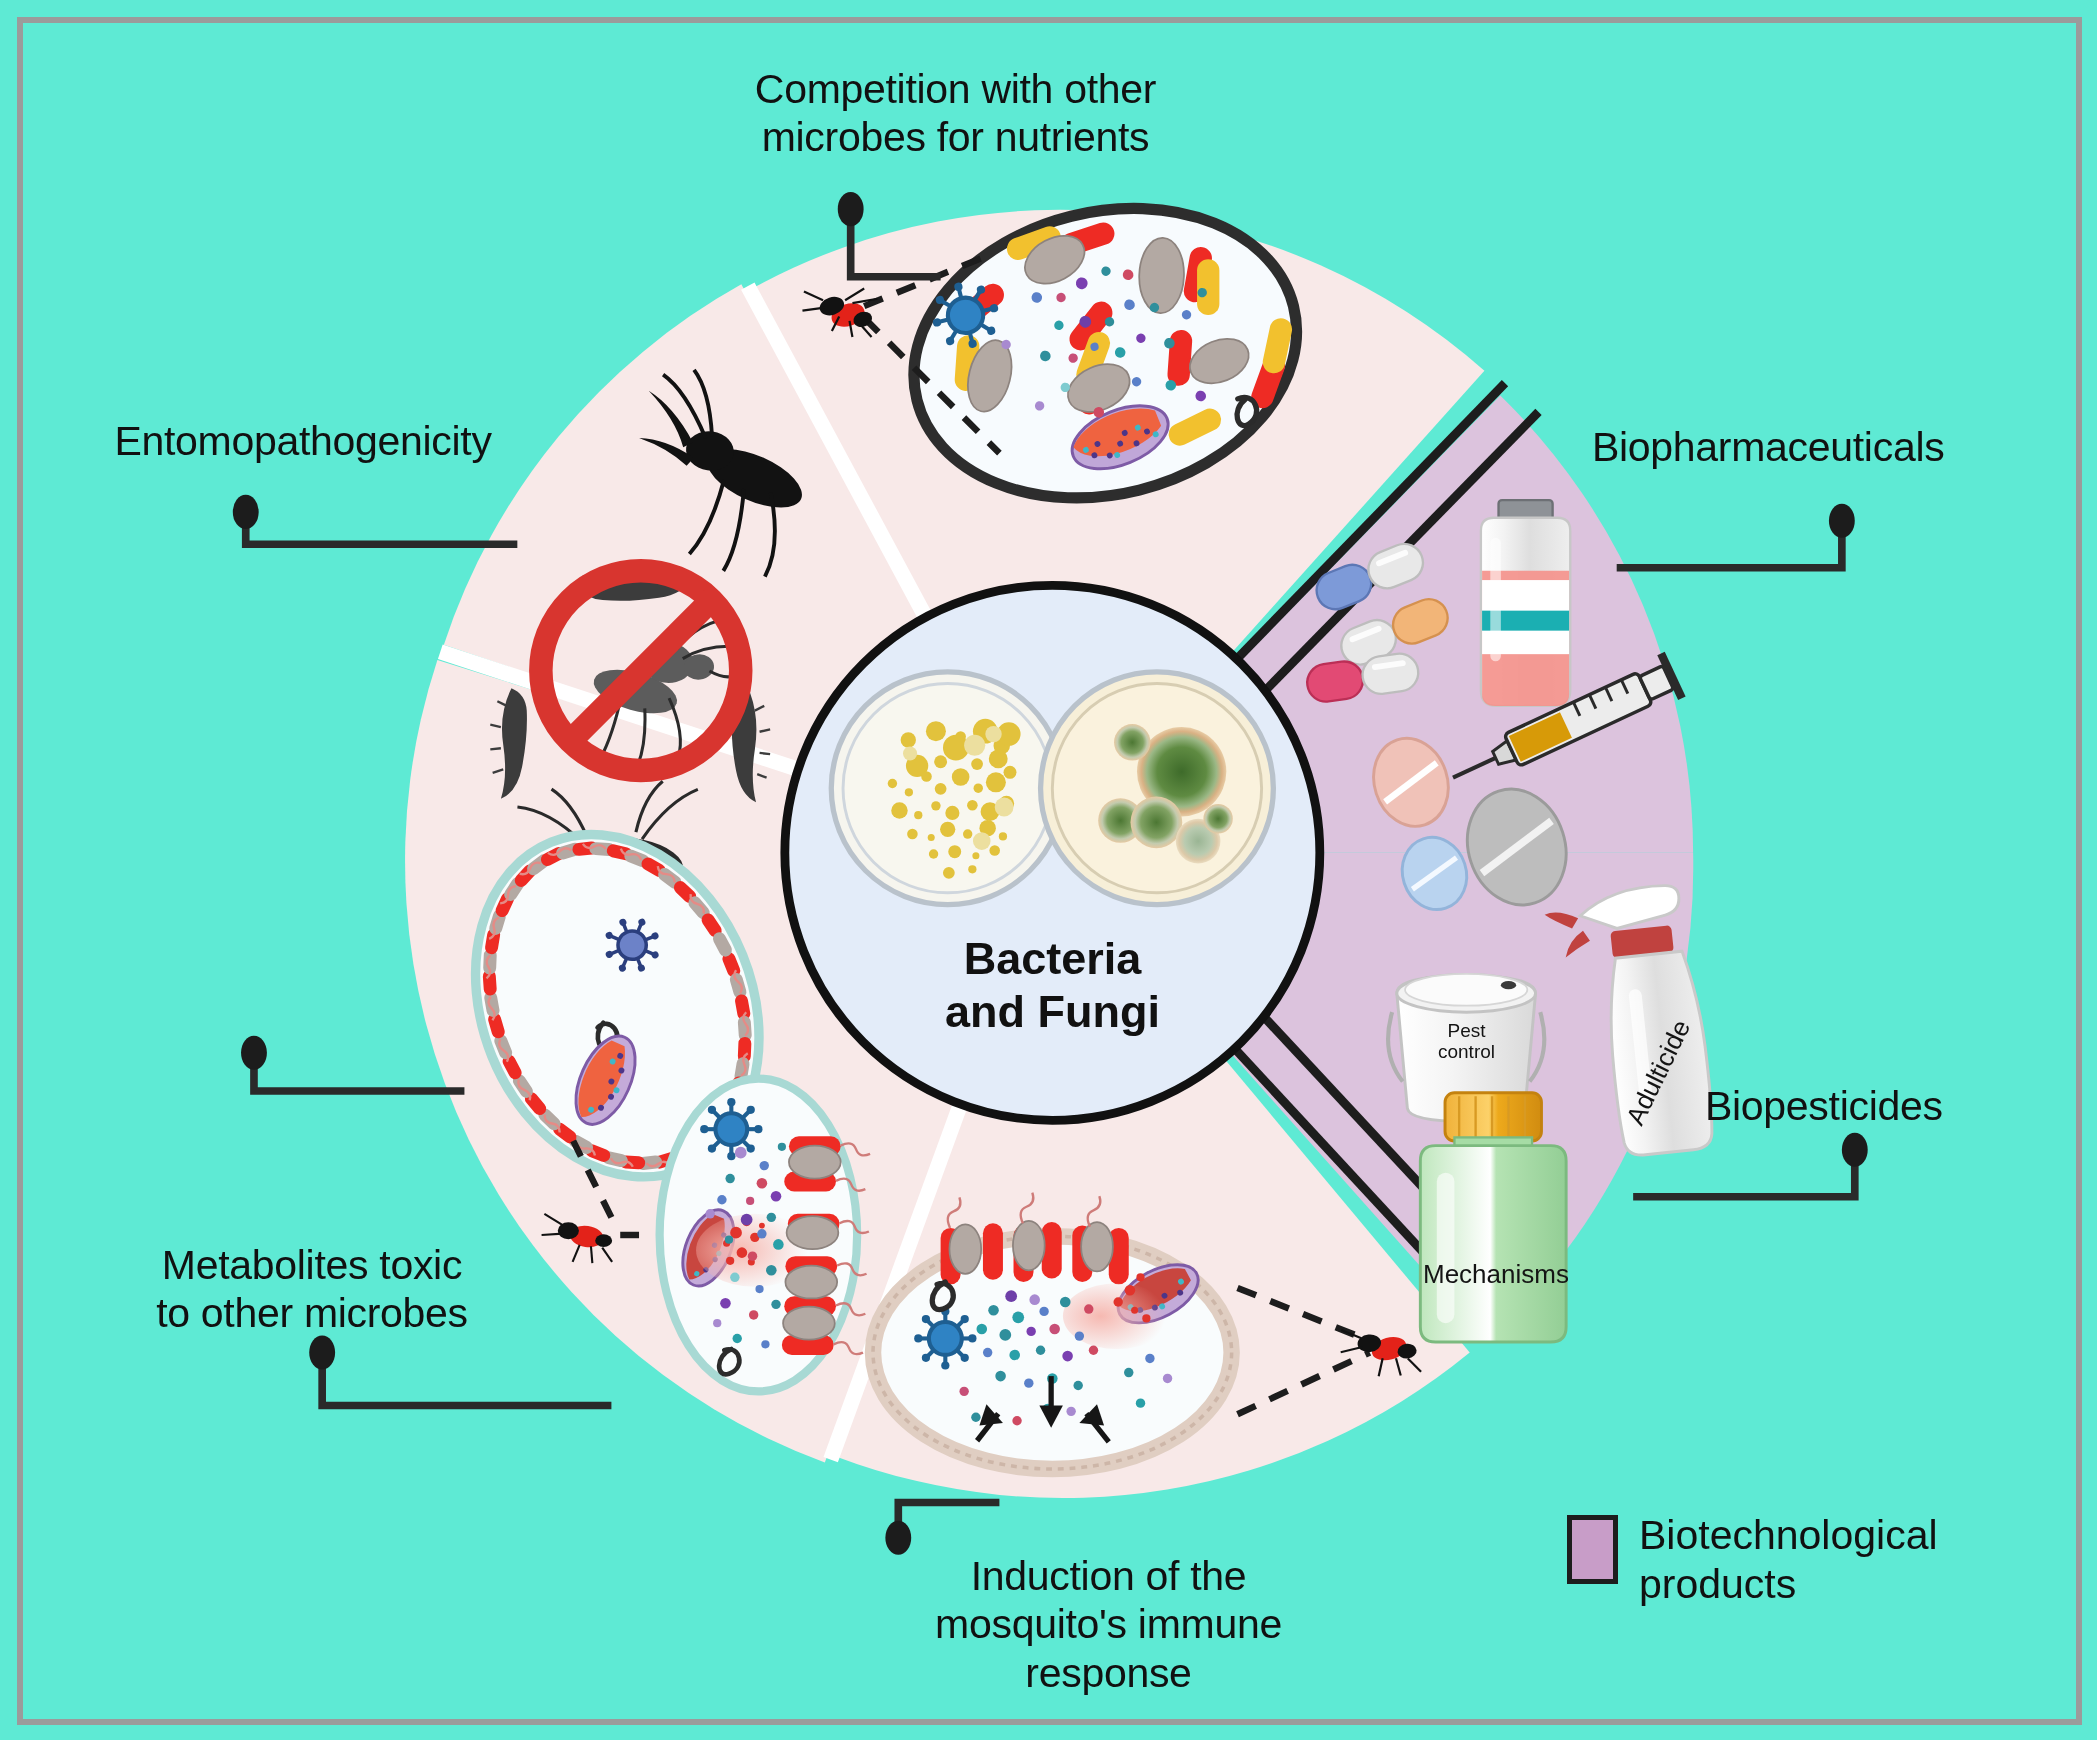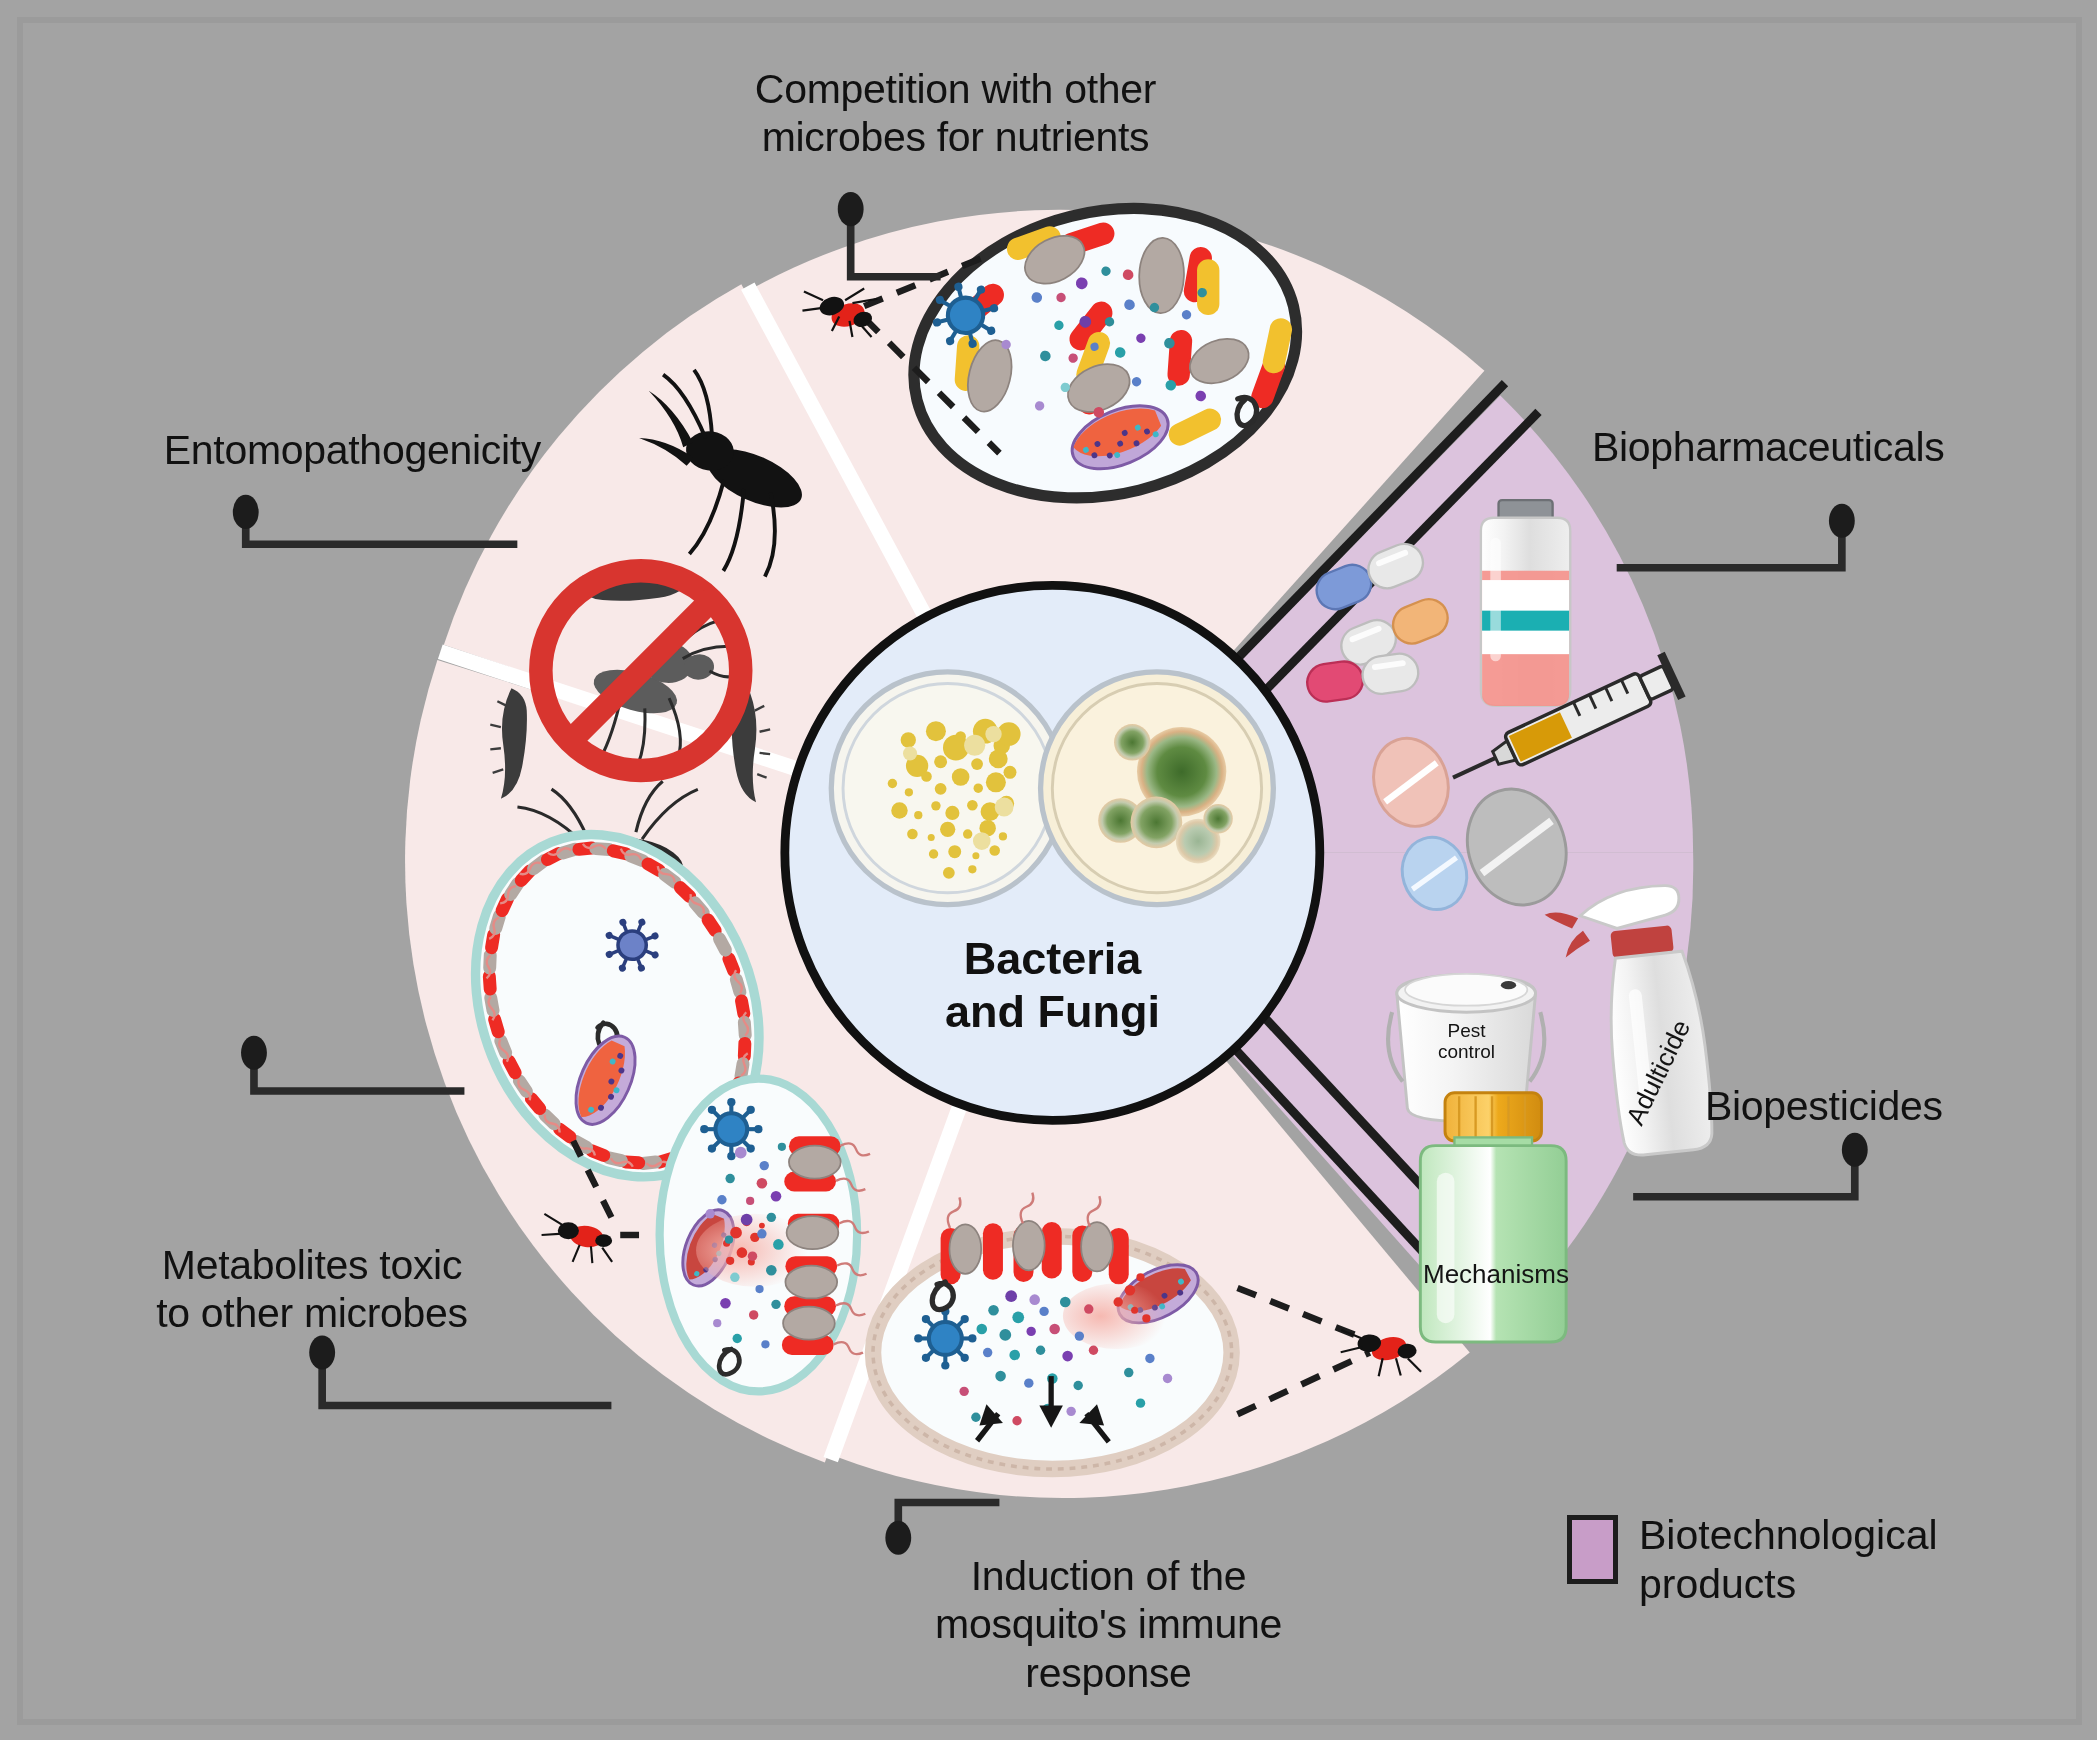--- a/index.html
+++ b/index.html
@@ -1,21 +1,21 @@
 <!DOCTYPE html>
 <html style="font-size:9.4px"><head>
 <meta charset="utf-8">
 <title>Bacteria and Fungi in Mosquitoes</title>
 <style>
   html,body{margin:0;padding:0;background:#ffffff;}
   body{font-family:"Liberation Sans", sans-serif;}
   #stage{
     position:relative;
     width:2097px;height:1741px;
-    background:#a3a3a3;
+    background:#5eead4;
     box-sizing:border-box;
     overflow:hidden;
   }
   .frame{
     position:absolute;
     left:16.5px;top:16.5px;
     width:2065px;height:1708px;
     border:6.5px solid #9b9b9b;
     box-sizing:border-box;
     pointer-events:none;
@@ -25,21 +25,21 @@
   
   .lbl{
     position:absolute;
     color:#111111;
     font-size:41px;
     line-height:1.18;
     letter-spacing:-0.3px;
     white-space:pre-line;
   }
   .lbl.c{text-align:center;}
-  .lbl.r{text-align:right;margin-top:9px;}
+  .lbl.r{text-align:center;}
   .lbl.l{text-align:left;}
 
   .center-title{
     position:absolute;
     text-align:center;
     font-weight:bold;
     font-size:45px;
     line-height:1.18;
     color:#111111;
     white-space:pre-line;

